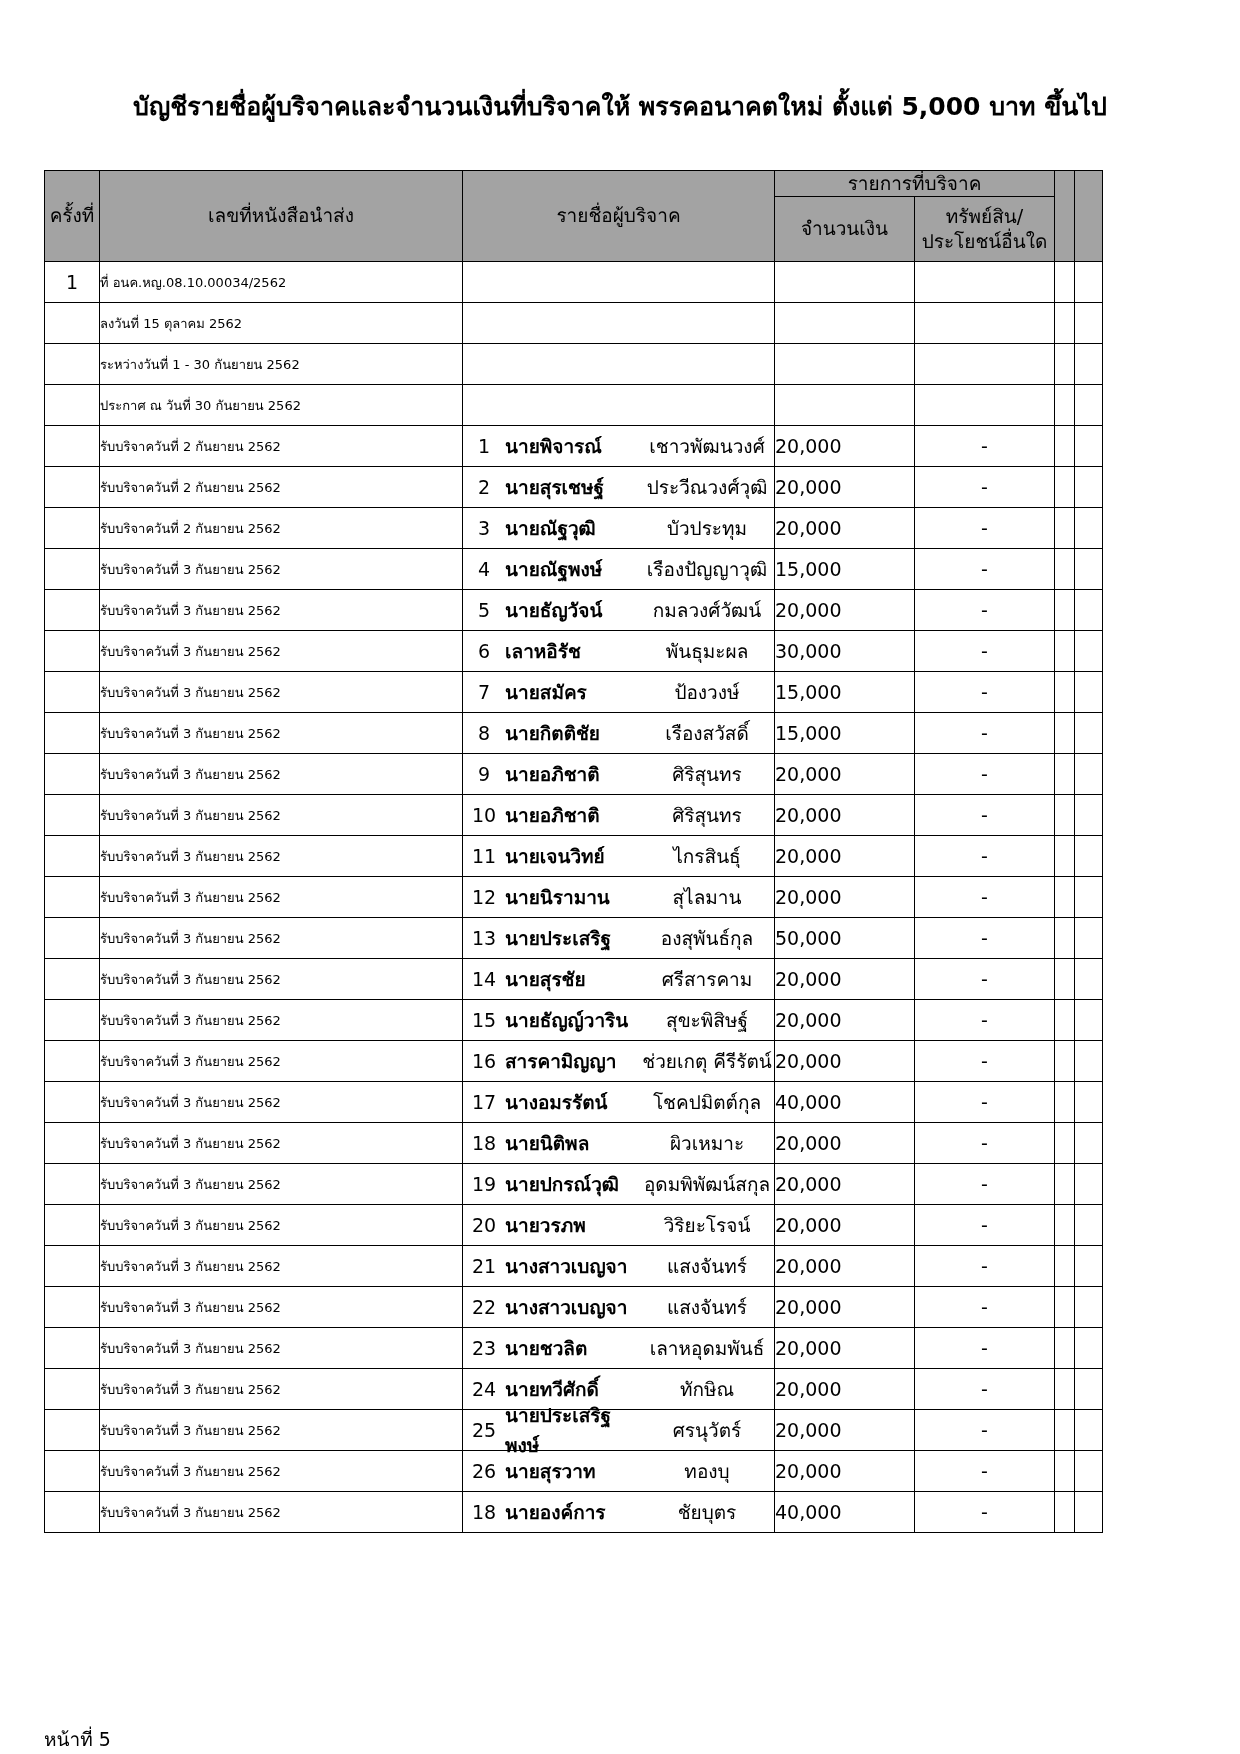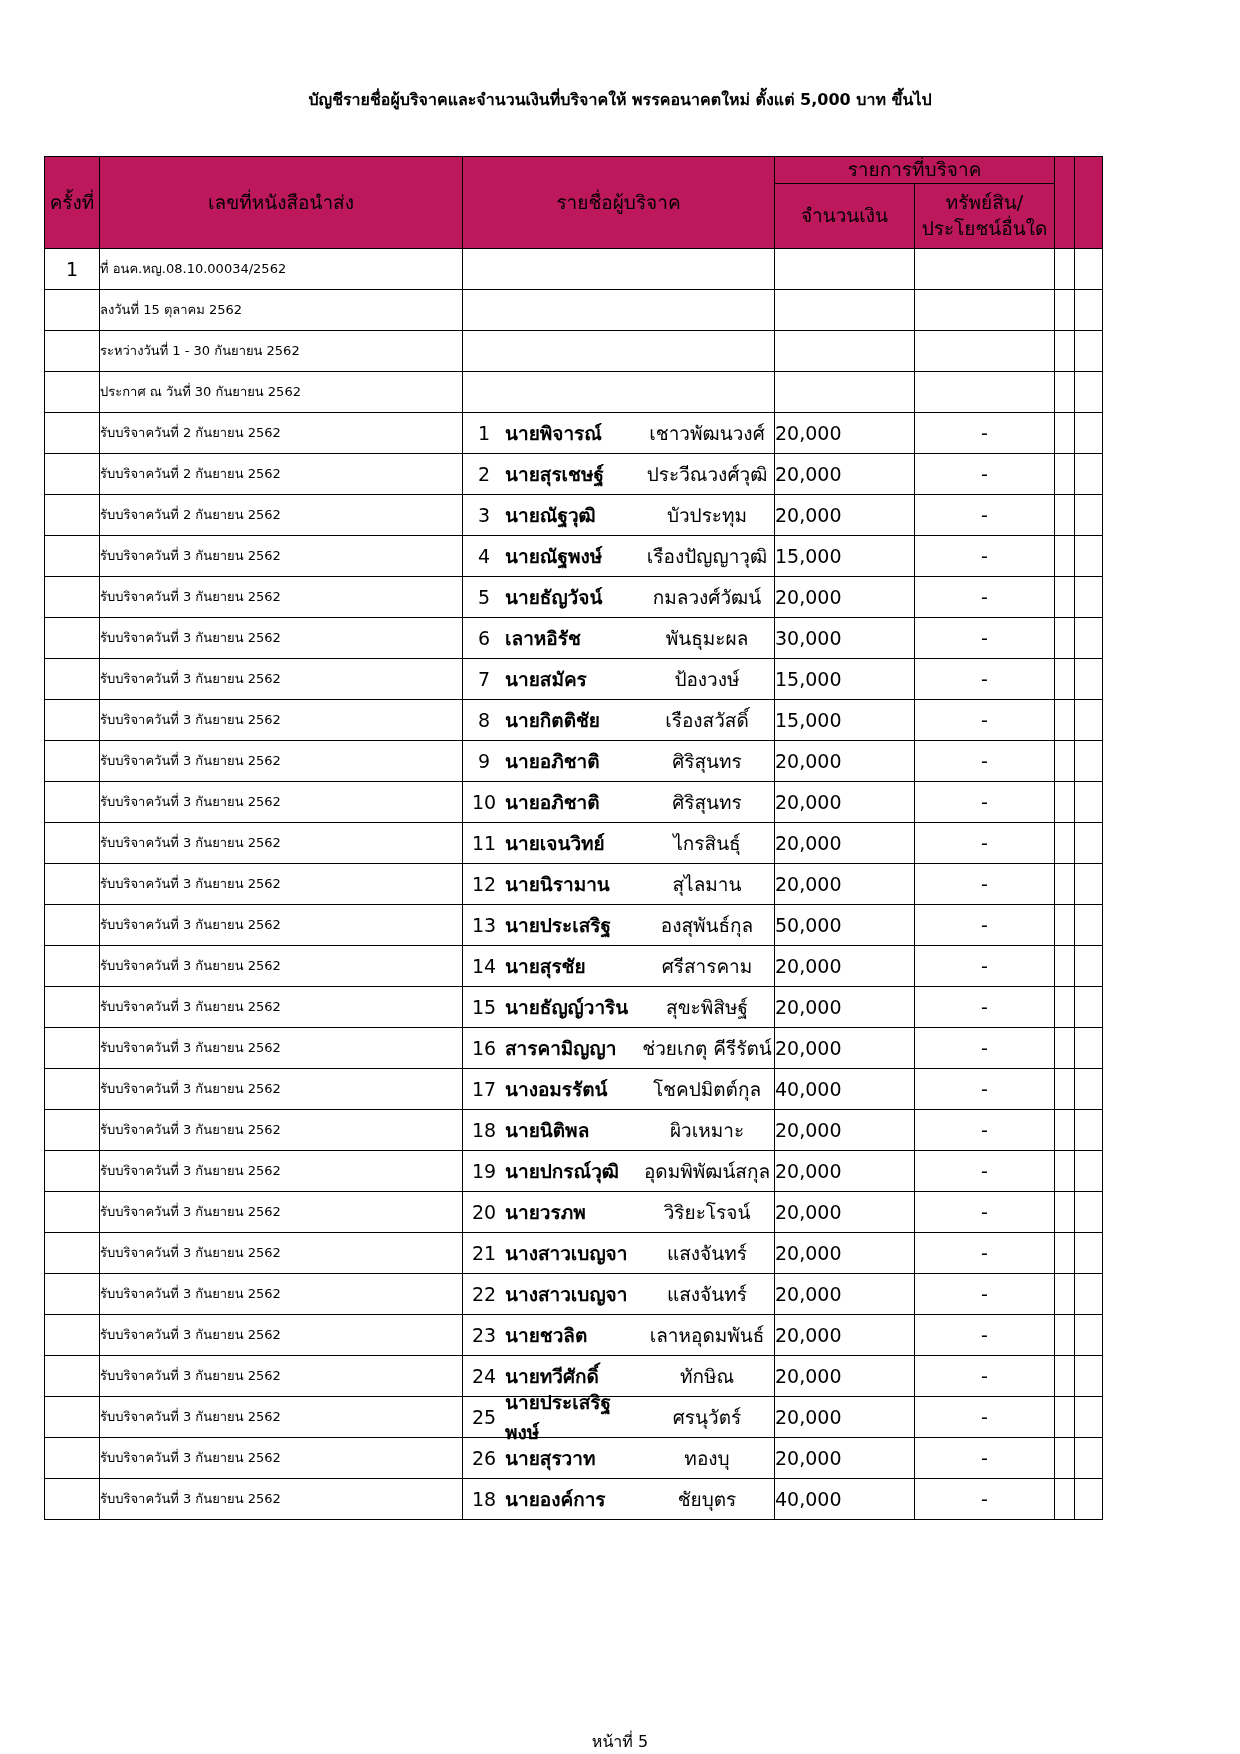--- a/index.html
+++ b/index.html
@@ -18,21 +18,21 @@
   .page {
     width: 1240px;
     height: 1754px;
     box-sizing: border-box;
     padding: 88px 44px 0 44px;
     display: flex;
     flex-direction: column;
   }
   .doc-title {
     text-align: center;
-    font-size: 16px;
+    font-size: 25px;
     font-weight: bold;
     line-height: 1.5;
     letter-spacing: 0px;
   }
   .doc-subtitle {
     text-align: center;
     font-size: 25px;
     font-weight: bold;
     margin-top: 30px;
   }
@@ -43,21 +43,21 @@
     margin-left: 0px;
     table-layout: fixed;
   }
   table.main td, table.main th {
     border: 1px solid #000000;
     padding: 0;
     font-weight: normal;
     vertical-align: middle;
   }
   .hdr {
-    background: #be185d;
+    background: #a3a3a3;
     text-align: center;
     font-size: 19px;
     line-height: 1.35;
     padding: 4px 2px;
   }
   .outer-top {
     border-top: 3px solid #000000;
   }
   .thick-left { border-left: 2px solid #000000; }
   .thick-right { border-right: 2px solid #000000; }
@@ -112,22 +112,22 @@
     text-align: left;
     padding-right: 12px;
     font-size: 19px;
   }
   td.dash-col {
     text-align: center;
     font-size: 19px;
   }
   .footer {
     margin-top: 34px;
-    text-align: center;
-    font-size: 16px;
+    text-align: left;
+    font-size: 19px;
   }
   .spacer { flex: 1 1 auto; }
 </style>
 </head>
 <body>
 
 <div class="page">
 
   <div class="doc-title">บัญชีรายชื่อผู้บริจาคและจำนวนเงินที่บริจาคให้ พรรคอนาคตใหม่ ตั้งแต่ 5,000 บาท ขึ้นไป</div>
 

